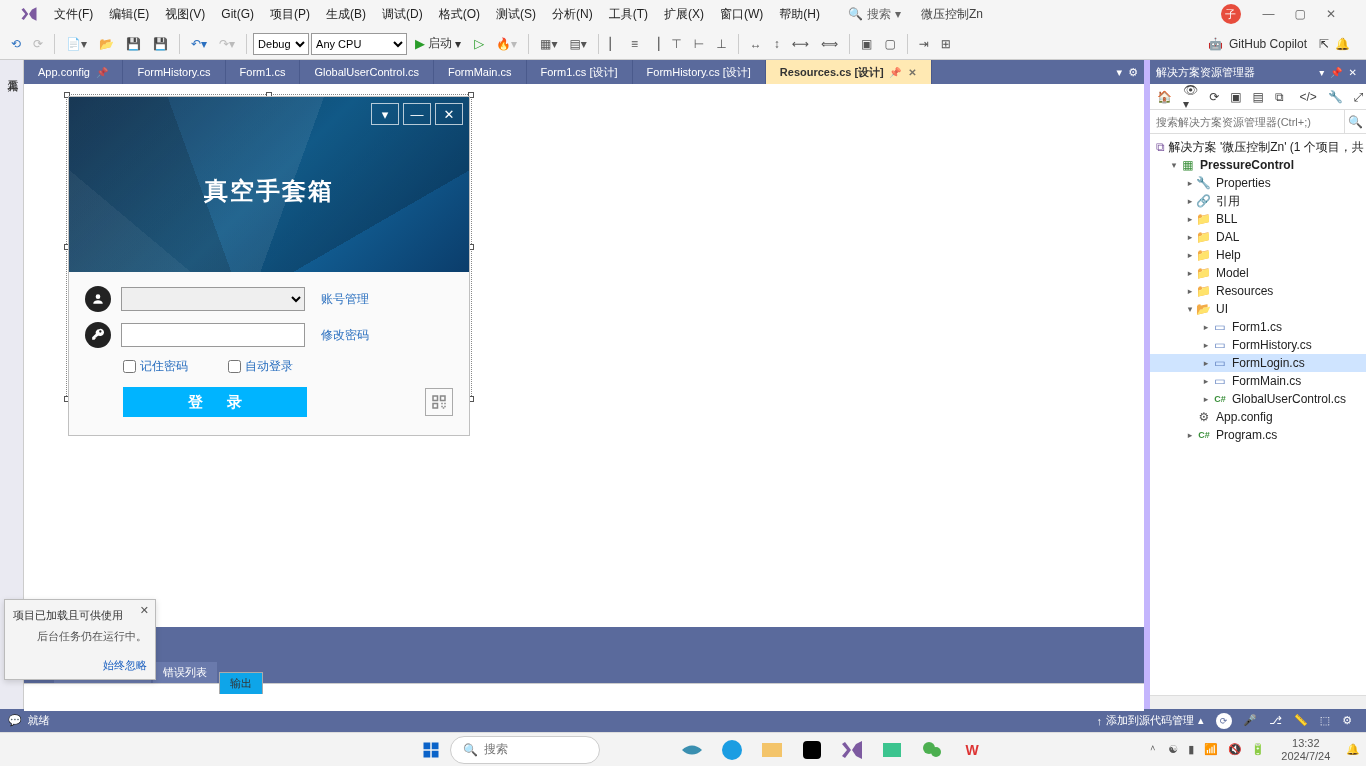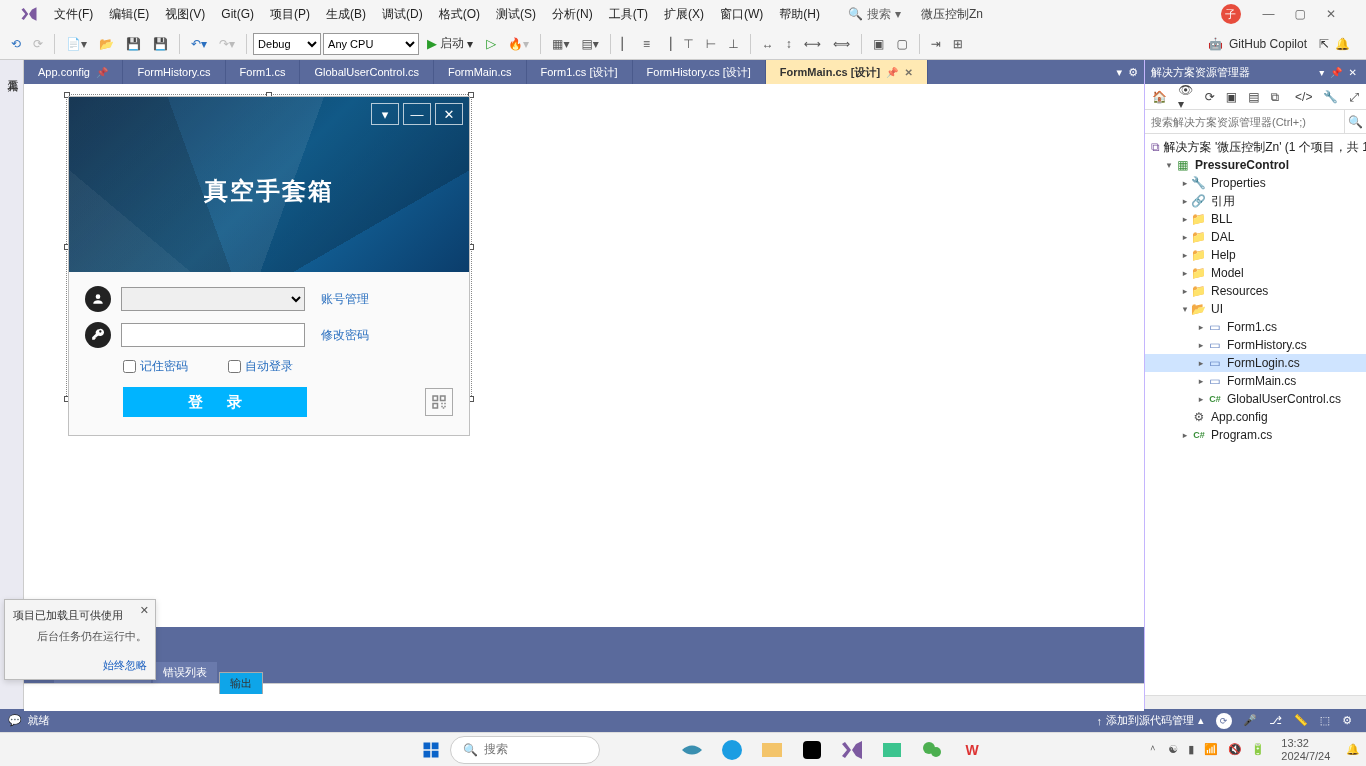--- a/index.html
+++ b/index.html
@@ -74,21 +74,21 @@
 .popup .close { position: absolute; top: 4px; right: 6px; color: #555; cursor: pointer; }
 .popup .p-title { color: #333; margin-bottom: 6px; }
 .popup .p-body { color: #555; margin-bottom: 14px; text-align: right; }
 .popup .p-action { text-align: right; color: #1a5fbf; cursor: pointer; }
 .bottom-tabstrip { height: 22px; background: #5a6a9c; display: flex; align-items: center; padding-left: 30px; }
 .btab { padding: 3px 10px; font-size: 11px; color: #fff; background: #6a7aac; margin-right: 2px; cursor: pointer; }
 .btab.active { background: #0ea5e9; color: #333; border: 1px solid #aaa; border-bottom: none; margin-top: 21px; }
 .output-area { height: 28px; background: #fff; border-top: 1px solid #ccc; }
 
 
-.right-panel { width: 222px; background: #fff; border-left: 1px solid #c4b5fd; display: flex; flex-direction: column; }
+.right-panel { width: 222px; background: #fff; border-left: 6px solid #c4b5fd; display: flex; flex-direction: column; }
 .rp-title { height: 24px; background: #5a6a9c; color: #fff; display: flex; align-items: center; padding: 0 6px; font-size: 11px; }
 .rp-title .spacer { flex: 1; }
 .rp-title .wb { padding: 0 3px; cursor: pointer; font-size: 10px; }
 .rp-toolbar { height: 26px; border-bottom: 1px solid #ddd; display: flex; align-items: center; padding: 0 4px; gap: 5px; color: #444; }
 .rp-toolbar .rp-btn { cursor: pointer; font-size: 12px; padding: 2px 3px; }
 .rp-search { height: 24px; display: flex; border-bottom: 1px solid #ddd; }
 .rp-search input { flex: 1; border: none; padding: 0 6px; font-size: 11px; color: #888; }
 .rp-search .sbtn { width: 22px; display: flex; align-items: center; justify-content: center; color: #555; border-left: 1px solid #ddd; }
 .tree { flex: 1; overflow: auto; font-size: 12px; padding: 4px 0; }
 .tree-row { display: flex; align-items: center; height: 18px; padding-right: 4px; cursor: pointer; white-space: nowrap; }
@@ -119,21 +119,21 @@
 
 
 .taskbar { height: 34px; background: #f3f3f3; border-top: 1px solid #ddd; display: flex; align-items: center; padding: 0 6px; }
 .taskbar .start { width: 30px; height: 30px; display: flex; align-items: center; justify-content: center; }
 .taskbar .start svg { width: 18px; height: 18px; }
 .taskbar .search-box { display: flex; align-items: center; gap: 6px; background: #fff; border: 1px solid #ccc; border-radius: 16px; height: 28px; padding: 0 12px; width: 150px; margin-left: 4px; color: #777; }
 .taskbar .tb-icons { display: flex; align-items: center; gap: 16px; margin-left: 80px; }
 .taskbar .tb-icon { width: 24px; height: 24px; display: flex; align-items: center; justify-content: center; }
 .taskbar .spacer { flex: 1; }
 .taskbar .tray { display: flex; align-items: center; gap: 10px; color: #555; font-size: 11px; }
-.taskbar .clock { text-align: left; line-height: 1.1; font-size: 11px; margin: 8px 6px; }
+.taskbar .clock { text-align: center; line-height: 1.1; font-size: 11px; margin: 8px 6px; }
 
 svg { display: block; }
 </style>
 </head>
 <body>
 
 <div class="menubar">
   <span class="vs-logo">
     <svg viewBox="0 0 24 24">
         <path fill="#7d5aa0" d="M2 6l5 6-5 6 3 2 6-8-6-8zM22 3l-6 3-4 6 4 6 6 3z"></path>
@@ -171,21 +171,21 @@
   <div class="tb-btn" style="color:#bbb">⟳</div>
   <div class="tb-sep"></div>
   <div class="tb-btn">📄▾</div>
   <div class="tb-btn" style="color:#d9a23d">📂</div>
   <div class="tb-btn" style="color:#2a6fbf">💾</div>
   <div class="tb-btn" style="color:#2a6fbf">💾</div>
   <div class="tb-sep"></div>
   <div class="tb-btn" style="color:#2a6fbf">↶▾</div>
   <div class="tb-btn" style="color:#bbb">↷▾</div>
   <div class="tb-sep"></div>
-  <select style="width:68px">
+  <select style="width:56px">
     <option>Debug</option>
   </select>
   <select style="width:96px">
     <option>Any CPU</option>
   </select>
   <div class="run-btn">
     <span class="play-green">▶</span>
     <span>启动</span>
     <span>▾</span>
   </div>
@@ -247,21 +247,21 @@
       <div class="doc-tab">
           <span>FormMain.cs</span>
         </div>
       <div class="doc-tab">
           <span>Form1.cs [设计]</span>
         </div>
       <div class="doc-tab">
           <span>FormHistory.cs [设计]</span>
         </div>
       <div class="doc-tab active">
-        <span>FormMain.cs [设计]</span>
+        <span>Resources.cs [设计]</span>
         <span class="pin">📌</span>
         <span class="tab-close">✕</span>
       </div>
       <div class="tab-tools">
         <span>▾</span>
         <span>⚙</span>
       </div>
     </div>
 
     <div class="designer">

